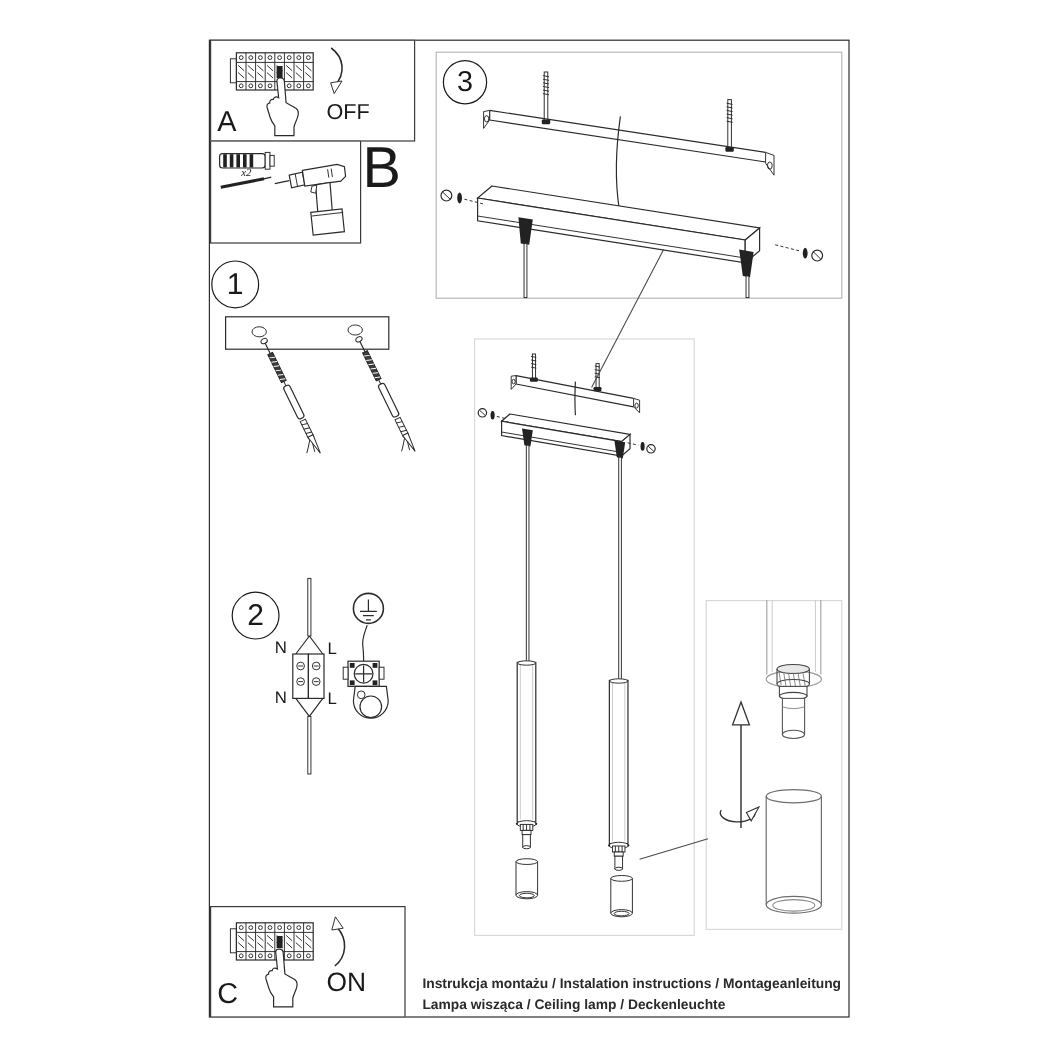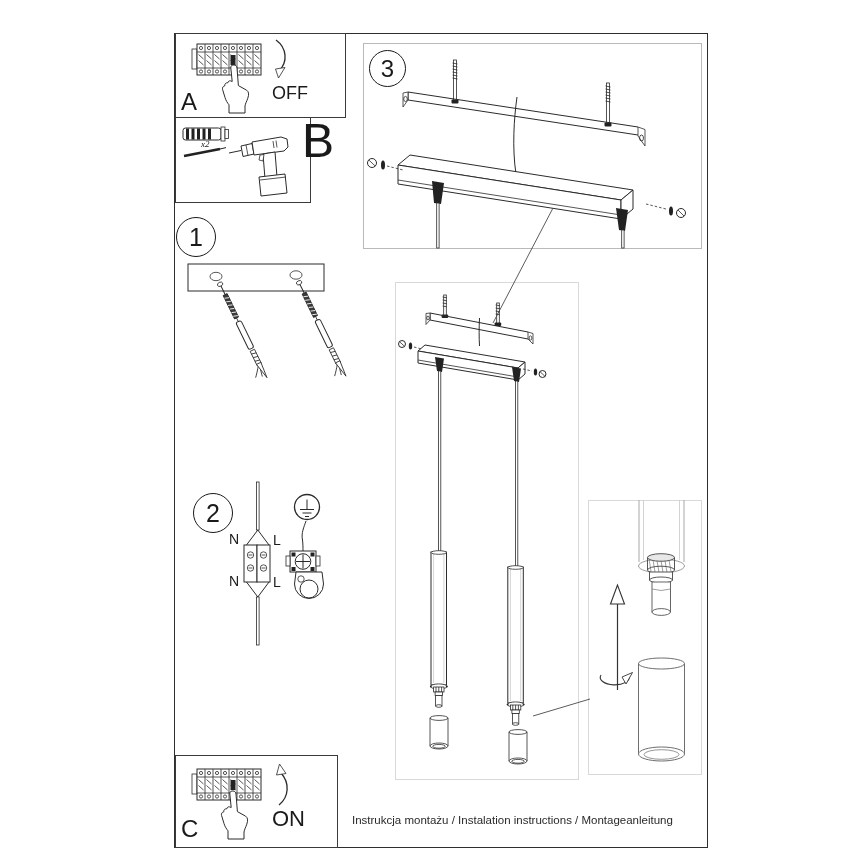--- a/index.html
+++ b/index.html
@@ -8,21 +8,21 @@
   .abs{position:absolute;}
   .frame{border:1.4px solid #2e2e2e;box-sizing:border-box;background:#fff;}
   .panelbox{border:1.2px solid #3a3a3a;box-sizing:border-box;background:#fff;}
   .lightbox{border:1px solid #d9d9d9;box-sizing:border-box;background:#fff;}
   .graybox{border:1px solid #b9b9b9;box-sizing:border-box;background:#fff;}
   .circnum{border:1.6px solid #1a1a1a;border-radius:50%;background:#fff;
            display:flex;align-items:center;justify-content:center;box-sizing:border-box;
            font-size:25px;color:#1a1a1a;}
   .biglabel{color:#1a1a1a;line-height:1;}
   .lbl{color:#1a1a1a;line-height:1;}
-  .footer-line{font-size:11.5px;color:#2a2a2a;line-height:1.55;white-space:nowrap;}
+  .footer-line{font-size:11.5px;color:#2a2a2a;line-height:1.55;white-space:nowrap;font-weight:bold;}
   svg{display:block;}
   .s1{fill:none;stroke:#2b2b2b;stroke-width:1;}
   .s08{fill:none;stroke:#2b2b2b;stroke-width:0.8;}
   .fw{fill:#fff;stroke:#2b2b2b;stroke-width:1;}
   .fw8{fill:#fff;stroke:#2b2b2b;stroke-width:0.8;}
   .fd{fill:#222;stroke:none;}
   .lt{fill:none;stroke:#a8a8a8;stroke-width:1;}
   .lt2{fill:none;stroke:#c9c9c9;stroke-width:0.8;}
   .md{fill:none;stroke:#6e6e6e;stroke-width:1;}
   .dash{stroke-dasharray:2.5,2;}
@@ -66,21 +66,21 @@
       </g>
       <g>
         <path class="s1" style="stroke-width:1.3" d="M100,6 C111,14 112,28 103,37"></path>
         <polygon class="fw8" points="99.5,35 109,33.5 102.5,44"></polygon>
       </g>
     </svg>
     <span class="abs lbl" style="left:5px;top:56px;font-size:24px;">A</span>
     <span class="abs lbl" style="left:96px;top:50px;font-size:18px;">OFF</span>
   </div>
 
-  <div class="abs panelbox" style="left:175px;top:117px;width:136px;height:86px;font-family:Liberation Serif, serif;">
+  <div class="abs panelbox" style="left:175px;top:117px;width:126px;height:86px;font-family:Liberation Serif, serif;">
     <svg width="124" height="83" viewBox="0 0 124 83">
       <g>
         <rect x="7" y="10" width="38" height="12" rx="2.5" class="fw"></rect>
         <rect x="10" y="10.5" width="3" height="11" class="fd"></rect>
         <rect x="15.5" y="10.5" width="3" height="11" class="fd"></rect>
         <rect x="21" y="10.5" width="3" height="11" class="fd"></rect>
         <rect x="26.5" y="10.5" width="3" height="11" class="fd"></rect>
         <rect x="32" y="10.5" width="3" height="11" class="fd"></rect>
         <rect x="45" y="9" width="4" height="14" class="fw8"></rect>
         <rect x="49" y="11.5" width="3.5" height="9" class="fw8"></rect>
@@ -384,20 +384,21 @@
         <path class="s1" style="stroke-width:1.3" d="M103,49 C113,41 114,27 105,17"></path>
         <polygon class="fw8" points="100.5,19 110,17.5 103.5,8"></polygon>
       </g>
     </svg>
     <span class="abs lbl" style="left:5px;top:61px;font-size:24px;">C</span>
     <span class="abs lbl" style="left:96px;top:40px;font-size:22px;margin-top:12px;">ON</span>
   </div>
 
   <div class="abs" style="left:352px;top:812px;">
     <div class="footer-line">Instrukcja montażu / Instalation instructions / Montageanleitung</div>
+    <div class="footer-line">Lampa wisząca / Ceiling lamp / Deckenleuchte</div>
   </div>
 
   <svg class="abs" style="left:0;top:0;pointer-events:none;" width="868" height="868" viewBox="0 0 868 868">
     <line x1="553" y1="208" x2="493" y2="323" style="stroke:#4a4a4a;stroke-width:0.9;"></line>
     <line x1="533" y1="716" x2="590" y2="699" style="stroke:#4a4a4a;stroke-width:0.9;"></line>
   </svg>
 
 </div>
 
 </body></html>

